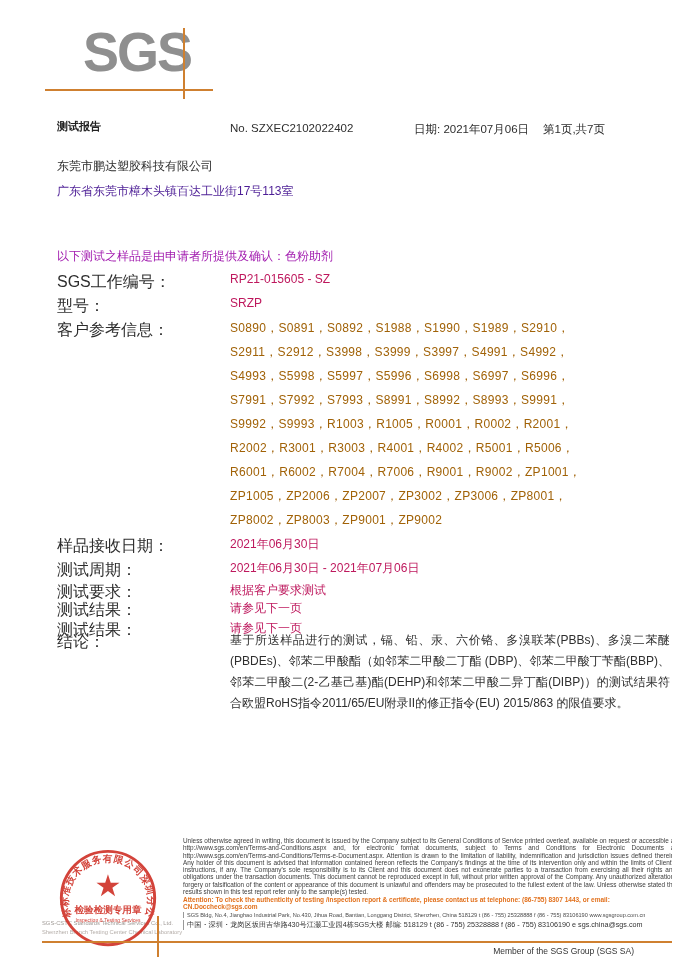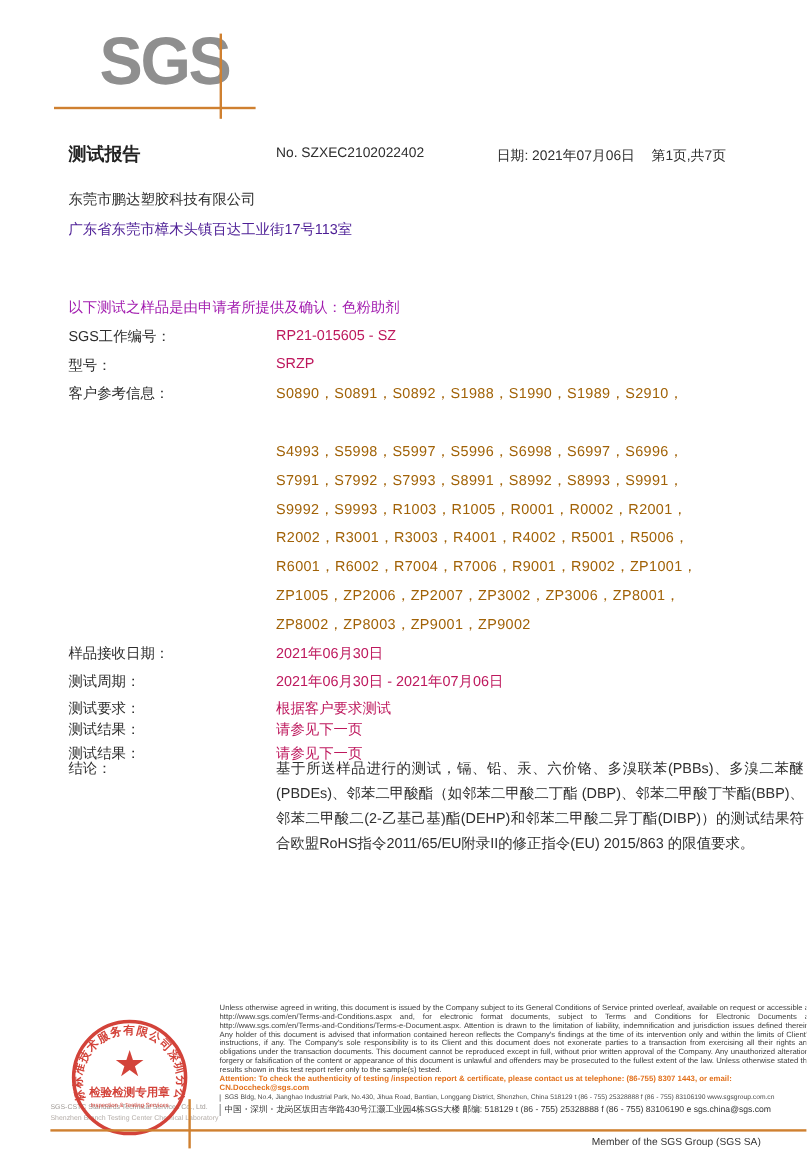--- a/index.html
+++ b/index.html
@@ -6,31 +6,31 @@
   body{font-family:"Liberation Sans","DejaVu Sans",sans-serif;color:#3a3a3a;}
   .page{position:relative;width:672px;height:959px;background:#fff;overflow:hidden;}
 
   
   .logo-text{position:absolute;left:83px;top:24px;font-size:54px;font-weight:900;
     color:#8f8f8f;letter-spacing:-2px;transform:scaleY(1.04);line-height:1;}
   .logo-hline{position:absolute;left:45px;top:89px;width:168px;height:2px;background:#cf8030;}
   .logo-vline{position:absolute;left:183px;top:28px;width:2px;height:71px;background:#cf8030;}
 
   .title-row{position:absolute;left:0;top:119px;width:677px;height:20px;}
-  .doc-title{position:absolute;left:57px;top:0;font-size:15px;font-weight:bold;color:#222;}
+  .doc-title{position:absolute;left:57px;top:0;font-size:11px;font-weight:bold;color:#222;}
   .report-no{position:absolute;left:230px;top:3px;font-size:11.5px;color:#2e2e2e;}
   .report-date{position:absolute;left:414px;top:3px;font-size:11.5px;color:#2e2e2e;}
   .page-info{position:absolute;left:543px;top:3px;font-size:11.5px;color:#2e2e2e;}
 
   .addr1{position:absolute;left:57px;top:158px;font-size:12px;color:#2e2e2e;}
   .addr2{position:absolute;left:57px;top:183px;font-size:12px;color:#4c1d95;}
 
   .statement{position:absolute;left:57px;top:248px;font-size:12px;color:#a21caf;}
 
-  .flabel{position:absolute;left:57px;font-size:12px;color:#2e2e2e;}
+  .flabel{position:absolute;left:57px;font-size:16px;color:#2e2e2e;}
   .fvalue{position:absolute;left:230px;font-size:12px;color:#be185d;}
   .ref-line{position:absolute;left:230px;font-size:12px;color:#a16207;letter-spacing:0.3px;}
   .conclusion-text{position:absolute;left:230px;top:630px;width:440px;font-size:12px;
     color:#2e2e2e;line-height:21px;text-align:justify;}
 
   
   .footer-right{position:absolute;left:183px;top:837px;width:493px;}
   .disclaimer{font-size:6.4px;line-height:7.25px;color:#3c3c3c;text-align:justify;margin:0;}
   .attention{font-size:6.5px;line-height:7.3px;color:#e2711d;font-weight:bold;margin:1px 0 1px 0;}
   .addr-en{font-size:5.6px;color:#4a4a4a;border-left:1px solid #999;padding-left:3px;margin-top:1px;
@@ -67,20 +67,21 @@
   <div class="statement">以下测试之样品是由申请者所提供及确认：色粉助剂</div>
 
   <div class="flabel" style="top:272px">SGS工作编号：</div>
   <div class="fvalue" style="top:272px">RP21-015605 - SZ</div>
 
   <div class="flabel" style="top:296px">型号：</div>
   <div class="fvalue" style="top:296px">SRZP</div>
 
   <div class="flabel" style="top:320px">客户参考信息：</div>
   <div class="ref-line" style="top:320px">S0890，S0891，S0892，S1988，S1990，S1989，S2910，</div>
+  <div class="ref-line" style="top:344px">S2911，S2912，S3998，S3999，S3997，S4991，S4992，</div>
   <div class="ref-line" style="top:368px">S4993，S5998，S5997，S5996，S6998，S6997，S6996，</div>
   <div class="ref-line" style="top:392px">S7991，S7992，S7993，S8991，S8992，S8993，S9991，</div>
   <div class="ref-line" style="top:416px">S9992，S9993，R1003，R1005，R0001，R0002，R2001，</div>
   <div class="ref-line" style="top:440px">R2002，R3001，R3003，R4001，R4002，R5001，R5006，</div>
   <div class="ref-line" style="top:464px">R6001，R6002，R7004，R7006，R9001，R9002，ZP1001，</div>
   <div class="ref-line" style="top:488px">ZP1005，ZP2006，ZP2007，ZP3002，ZP3006，ZP8001，</div>
   <div class="ref-line" style="top:512px">ZP8002，ZP8003，ZP9001，ZP9002</div>
 
   <div class="flabel" style="top:536px">样品接收日期：</div>
   <div class="fvalue" style="top:536px">2021年06月30日</div>

